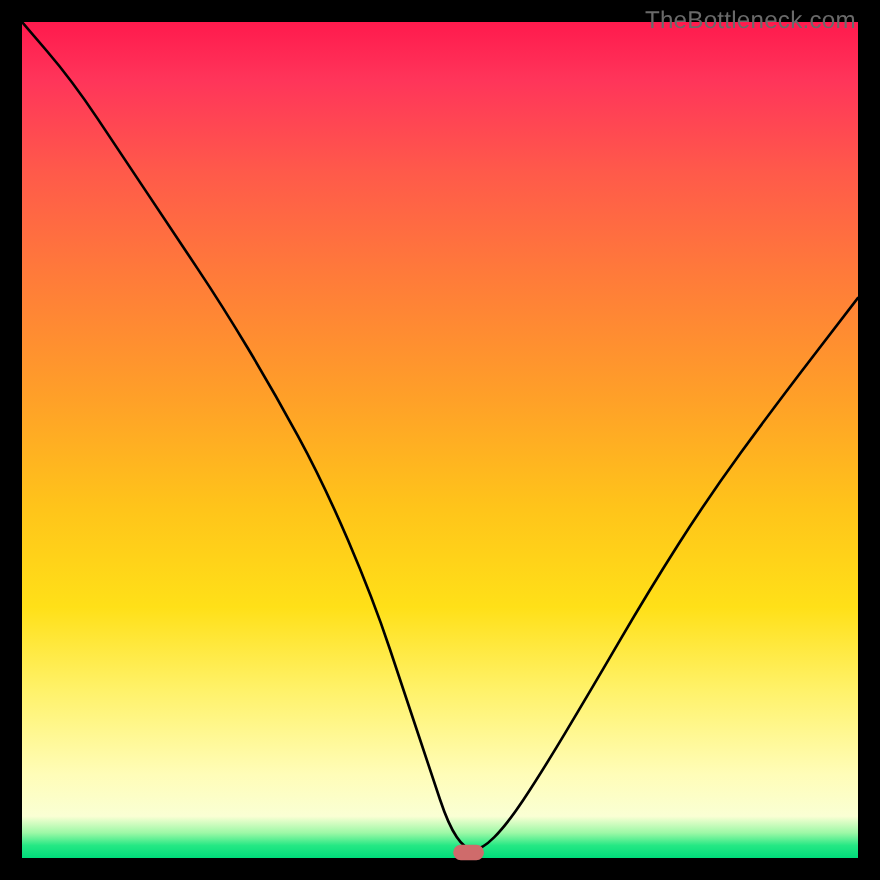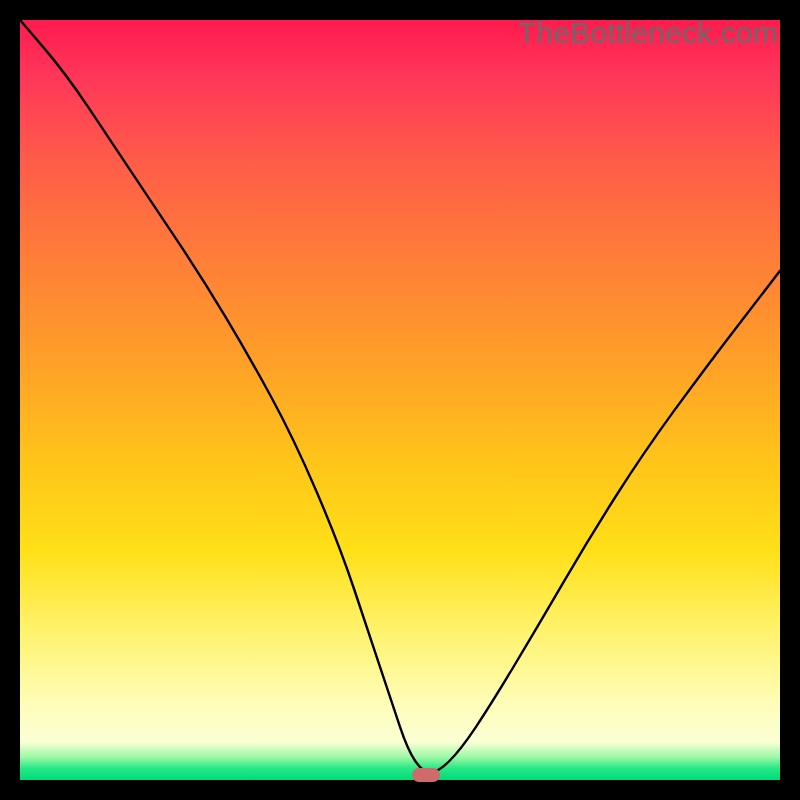--- a/index.html
+++ b/index.html
@@ -37,24 +37,24 @@
       #fff26a 80%,
       #fffdb8 90%,
       #faffd4 95%,
       #9cf8a6 97%,
       #25e884 98.5%,
       #00dc7a 100%
     );
   }
   .watermark {
     position: absolute;
-    top: 16px;
+    top: 5px;
     right: 22px;
     color: #6a6a6a;
-    font-size: 30px;
+    font-size: 22px;
     font-weight: 400;
     letter-spacing: 0.2px;
     user-select: none;
   }
   svg.curve {
     position: absolute;
     left: 0;
     top: 0;
     width: 760px;
     height: 760px;

